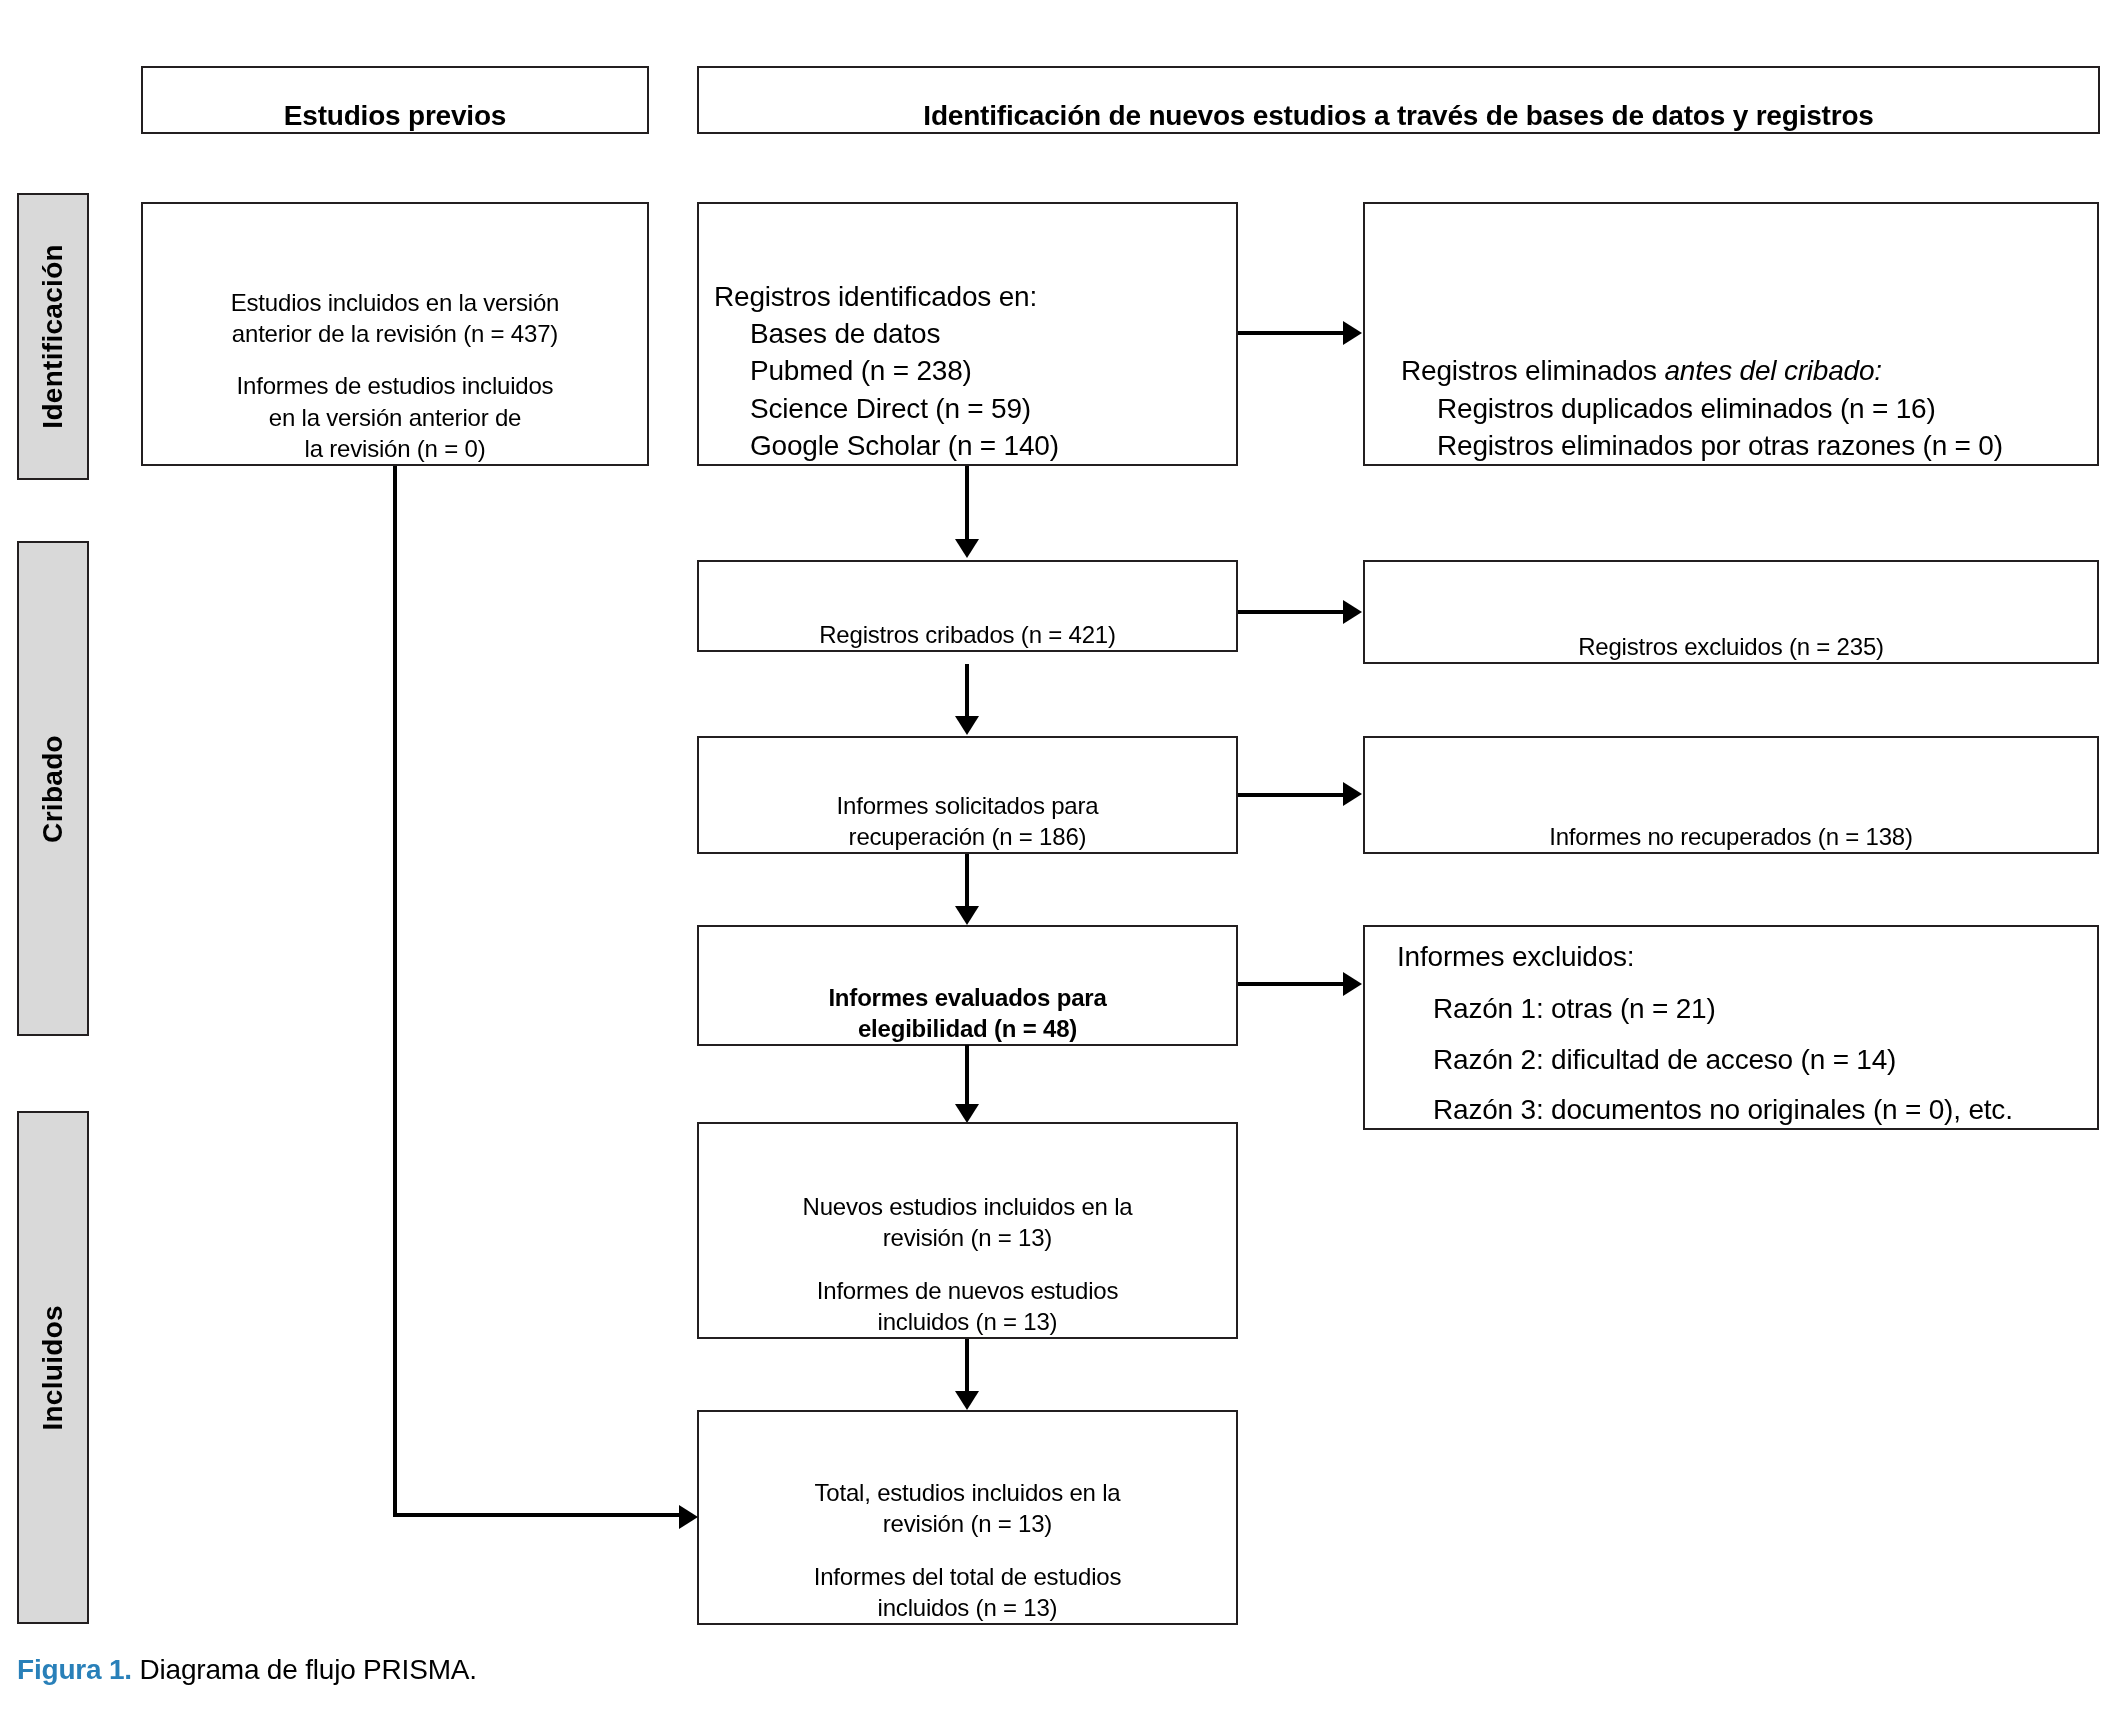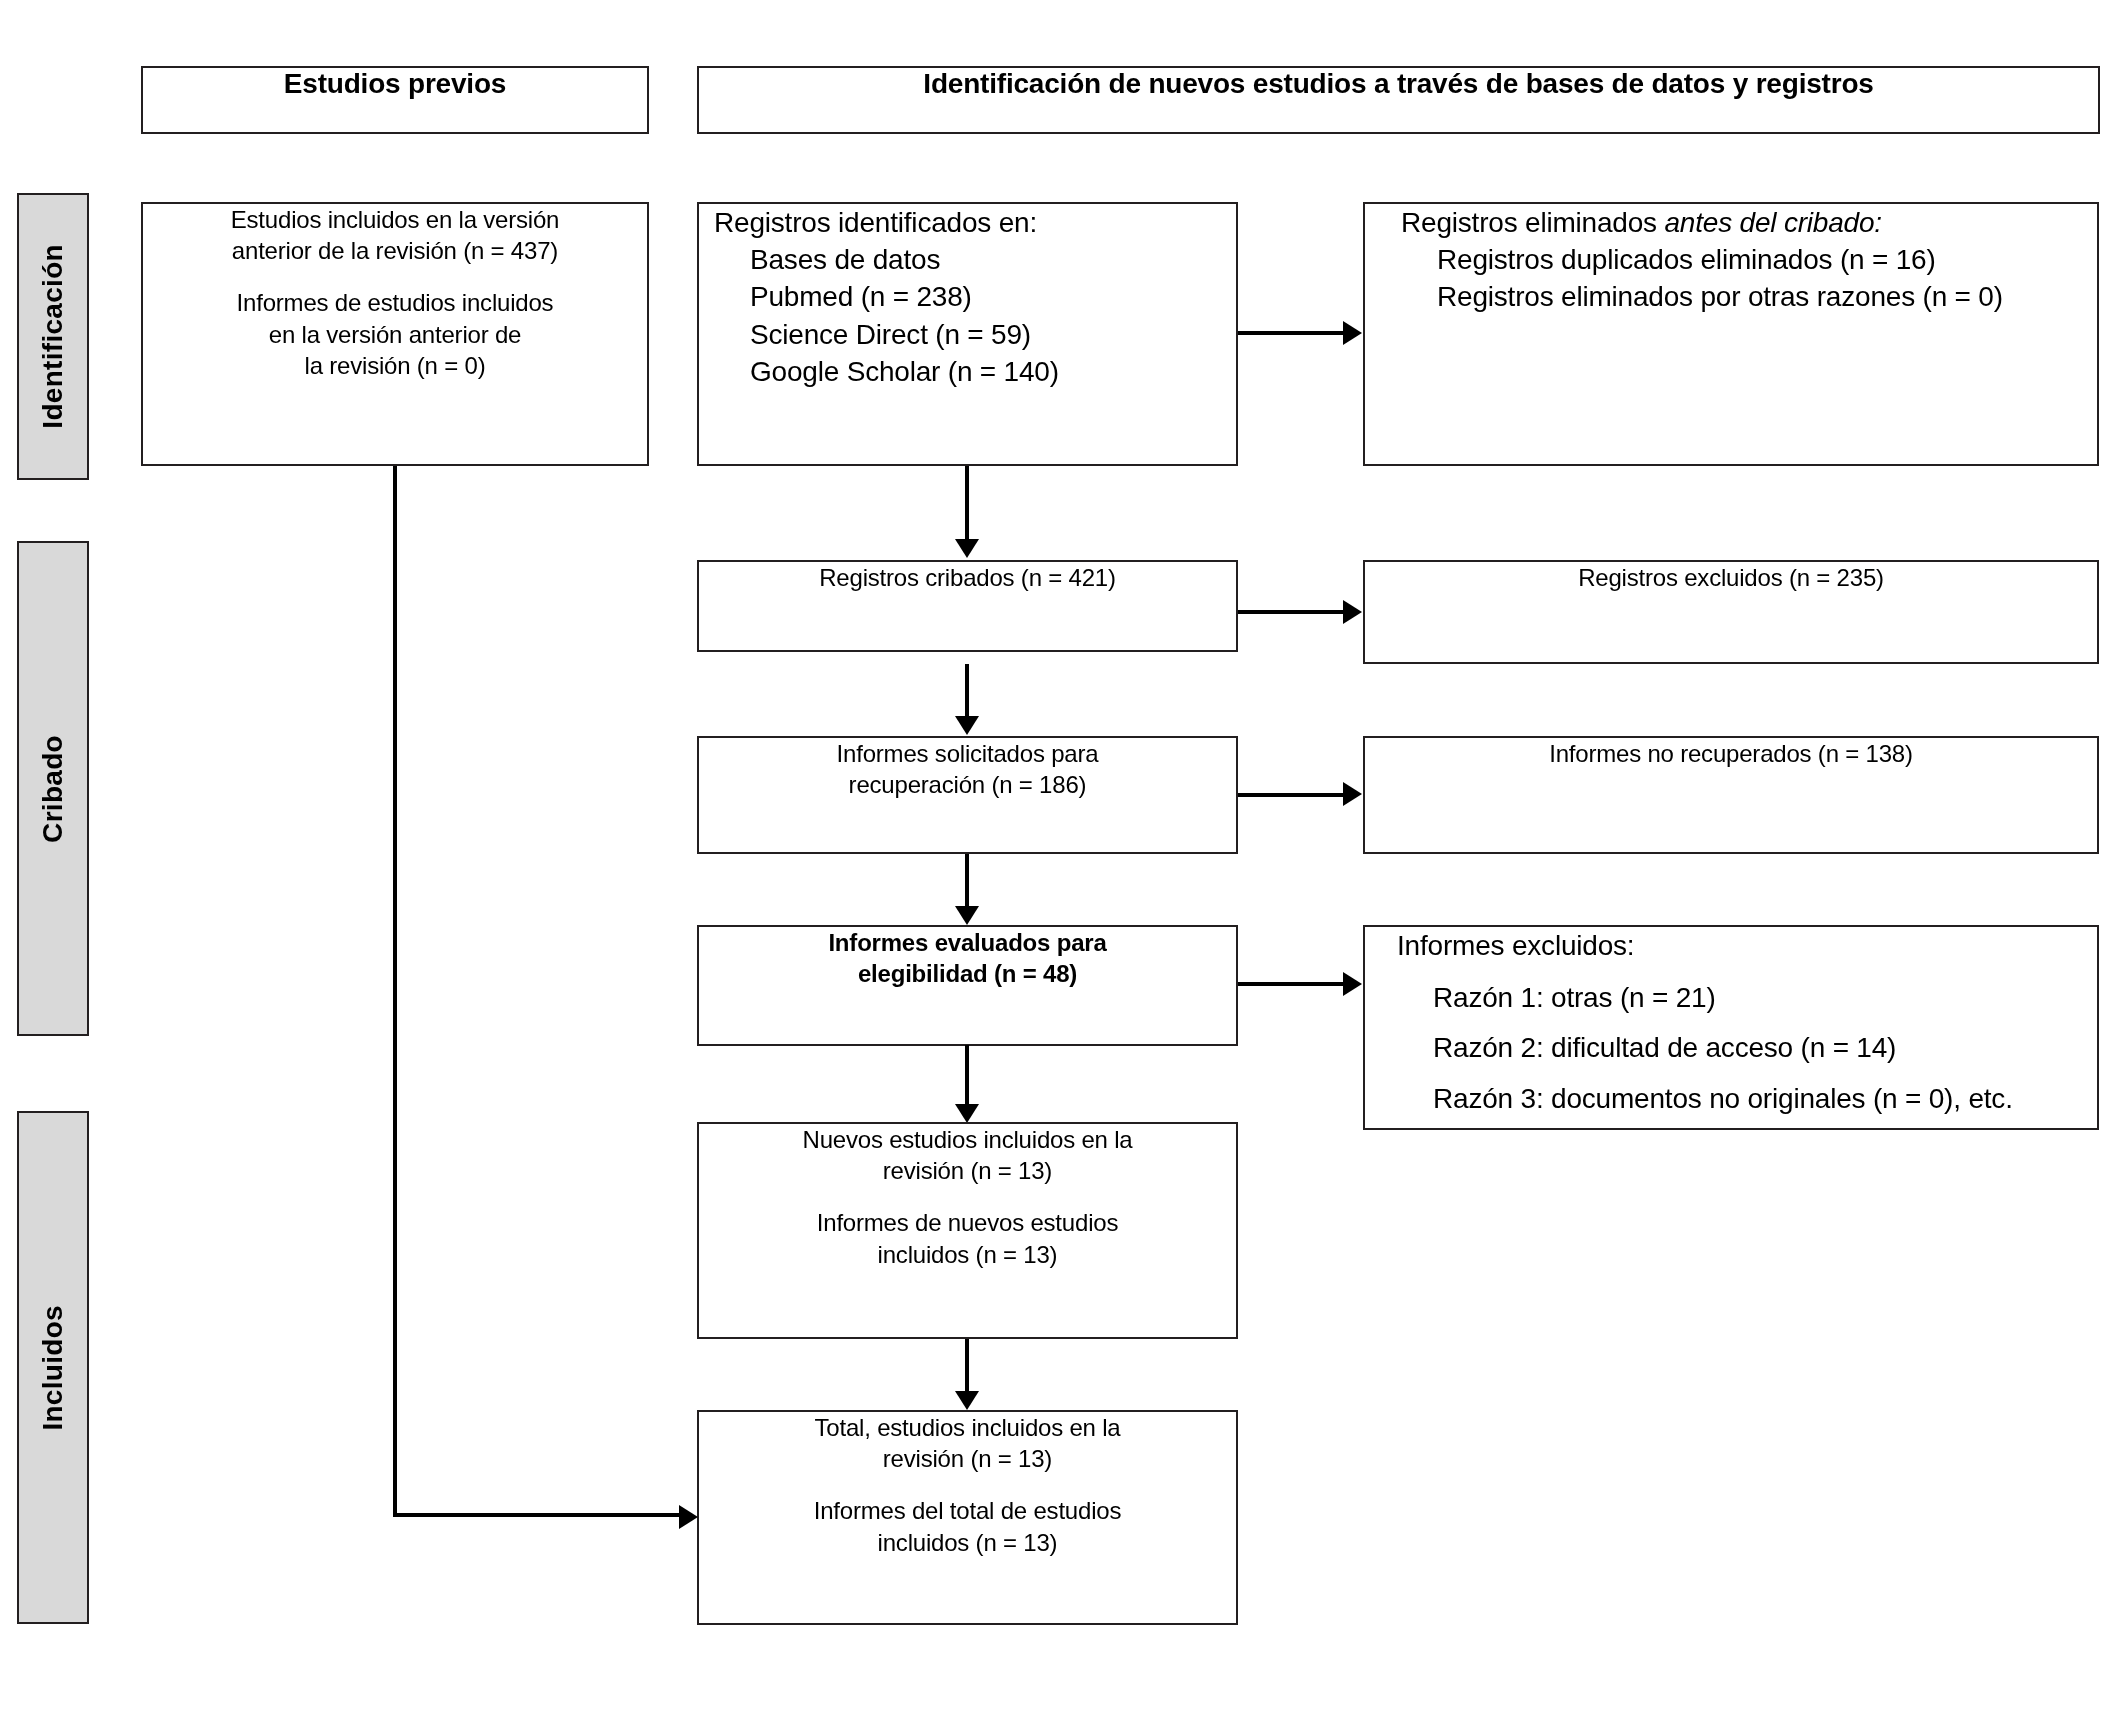--- a/index.html
+++ b/index.html
@@ -20,21 +20,21 @@
   }
 
   
   .box {
     position: absolute;
     box-sizing: border-box;
     border: 2.8px solid #231f20;
     background: #ffffff;
     display: flex;
     flex-direction: column;
-    justify-content: flex-start;
+    justify-content: flex-end;
   }
   .box.center   { align-items: center; text-align: center; }
   .box.leftal   { align-items: flex-start; text-align: left; }
 
   .hdr {
     font-weight: bold;
     font-size: 28px;
     letter-spacing: -0.2px;
   }
 
@@ -241,15 +241,19 @@
     <p>
       <span>Informes del total de estudios</span><br>
       <span>incluidos (n = 13)</span>
     </p>
   </div>
 
   <div class="ln" style="left:393px; top:466px; width:3.8px; height:1051px;"></div>
   <div class="ln" style="left:393px; top:1513px; width:288px; height:3.8px;"></div>
   <div class="arrow-right" style="left:679px; top:1505px;"></div>
 
+  <div id="caption">
+    <span class="figlabel">Figura 1.</span>
+    <span>Diagrama de flujo PRISMA.</span>
+  </div>
 
 </div>
 
 
 </body></html>

